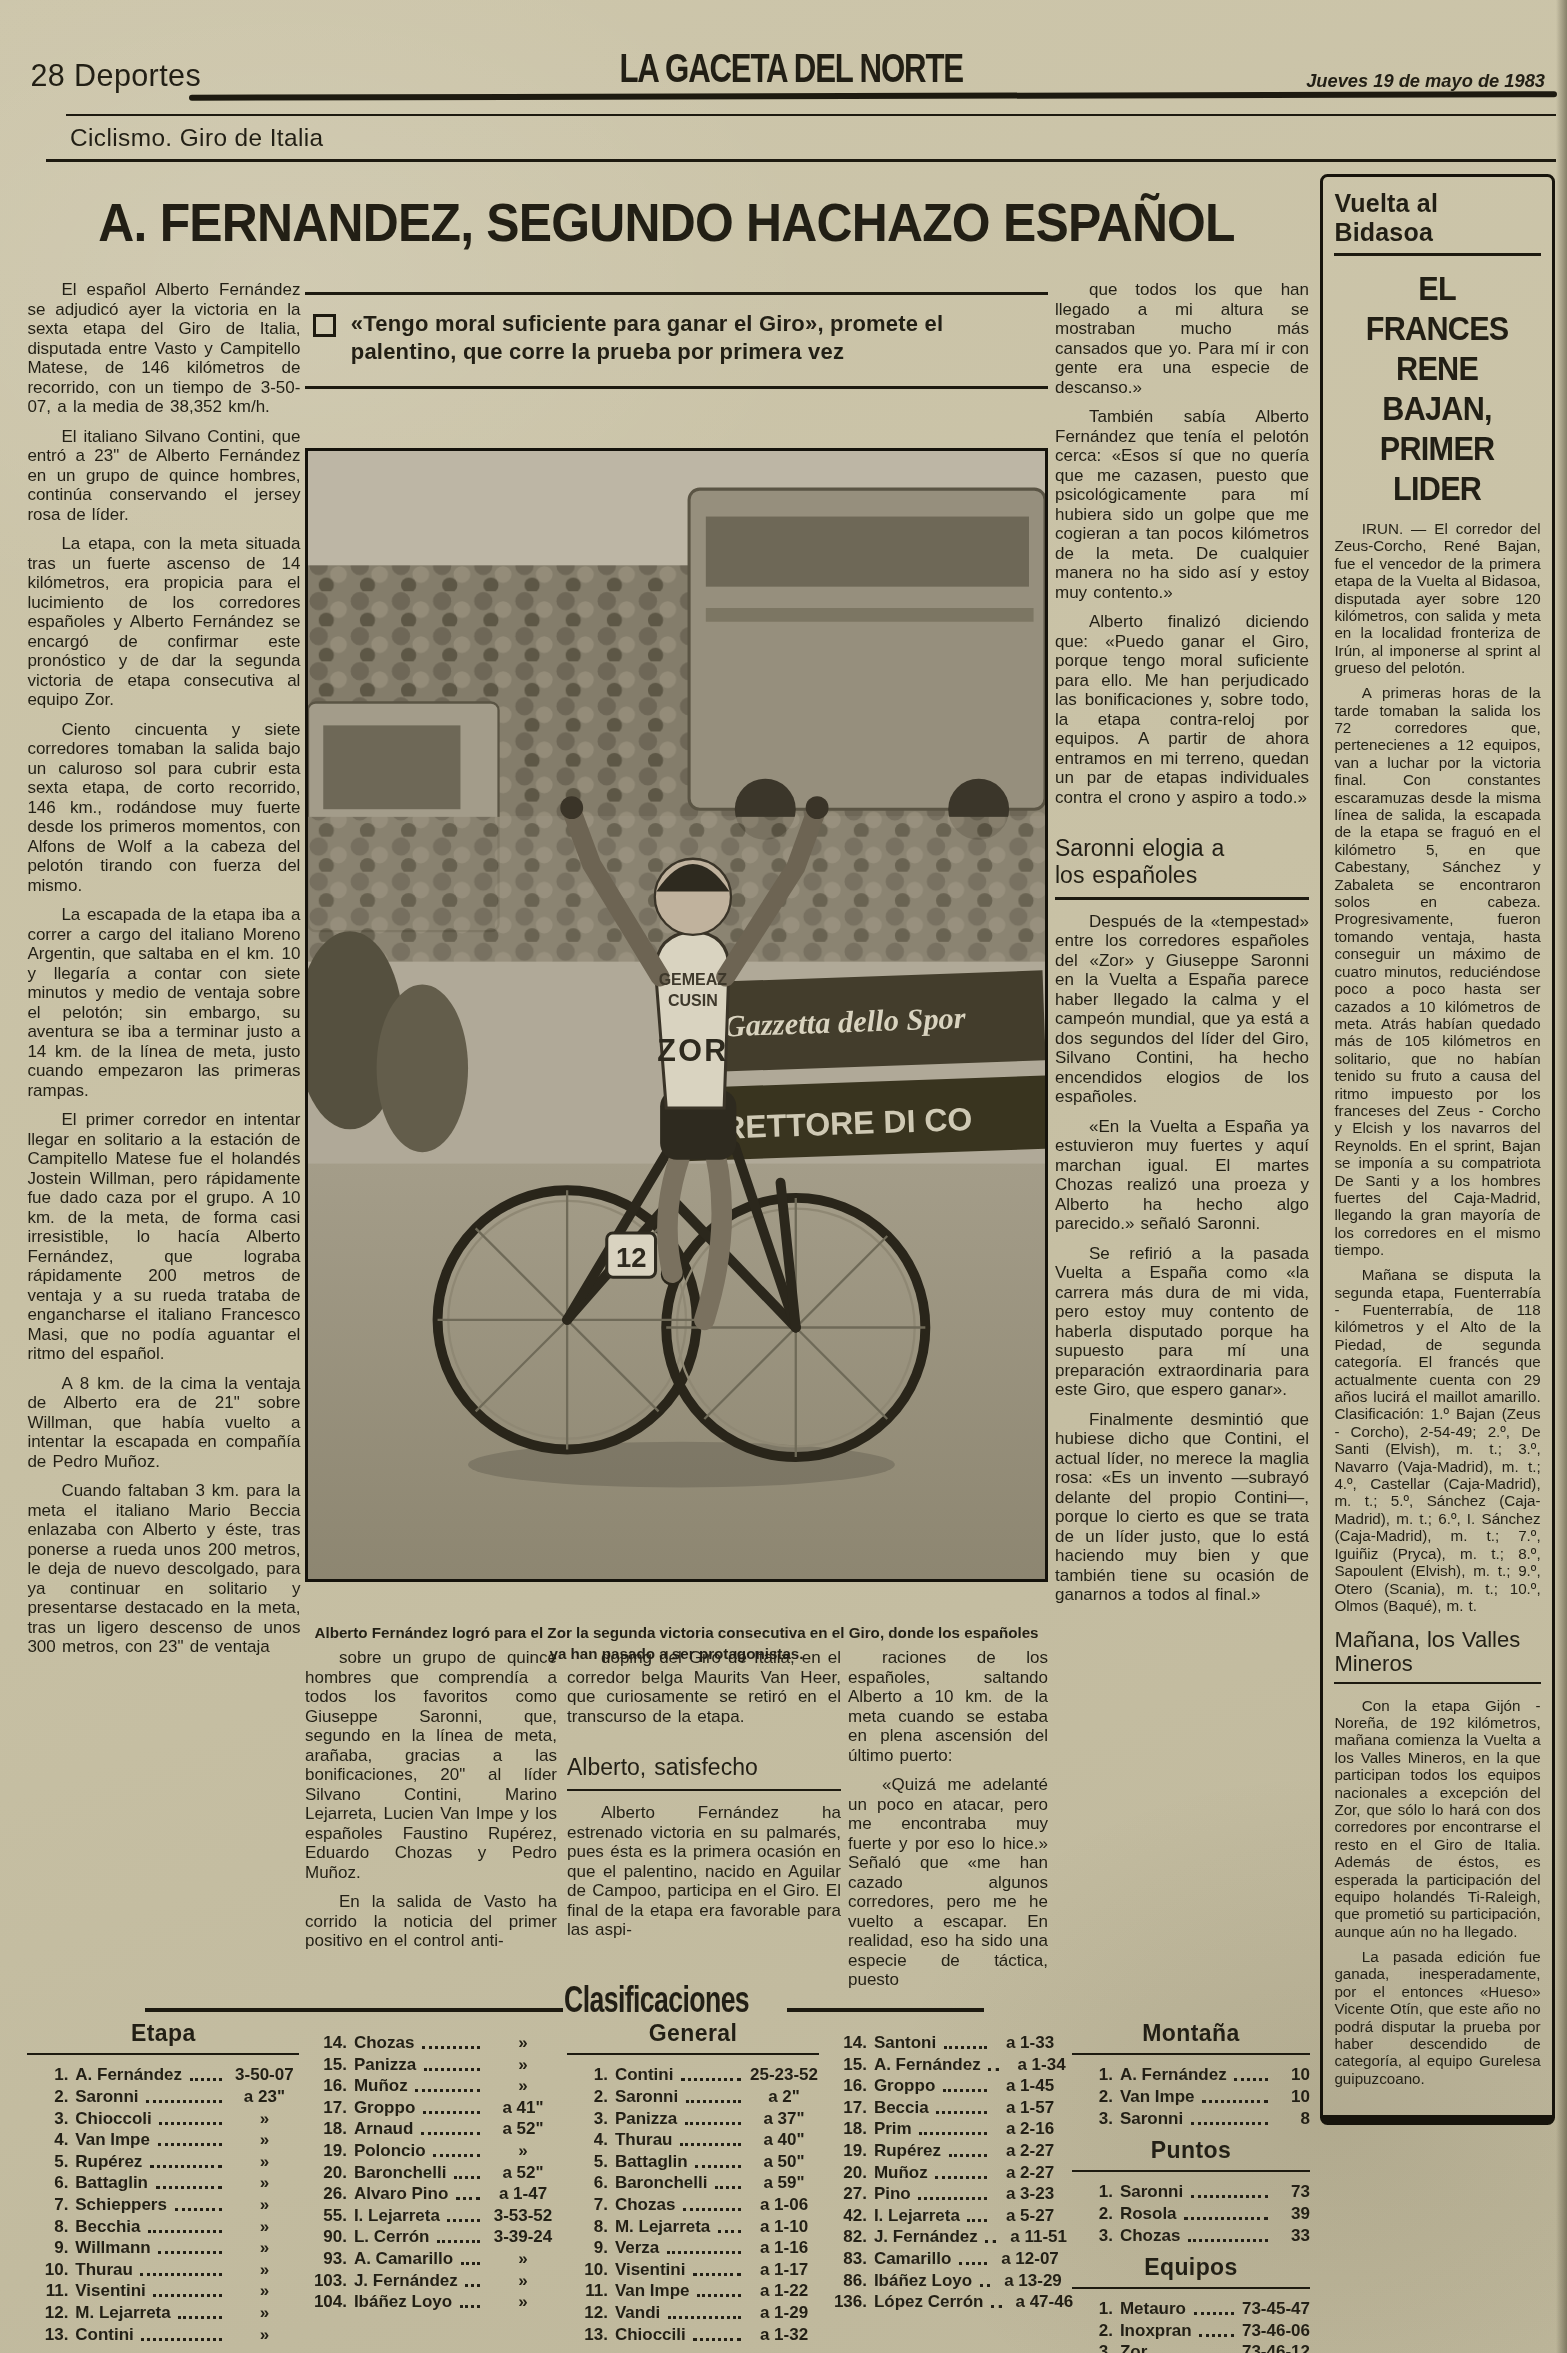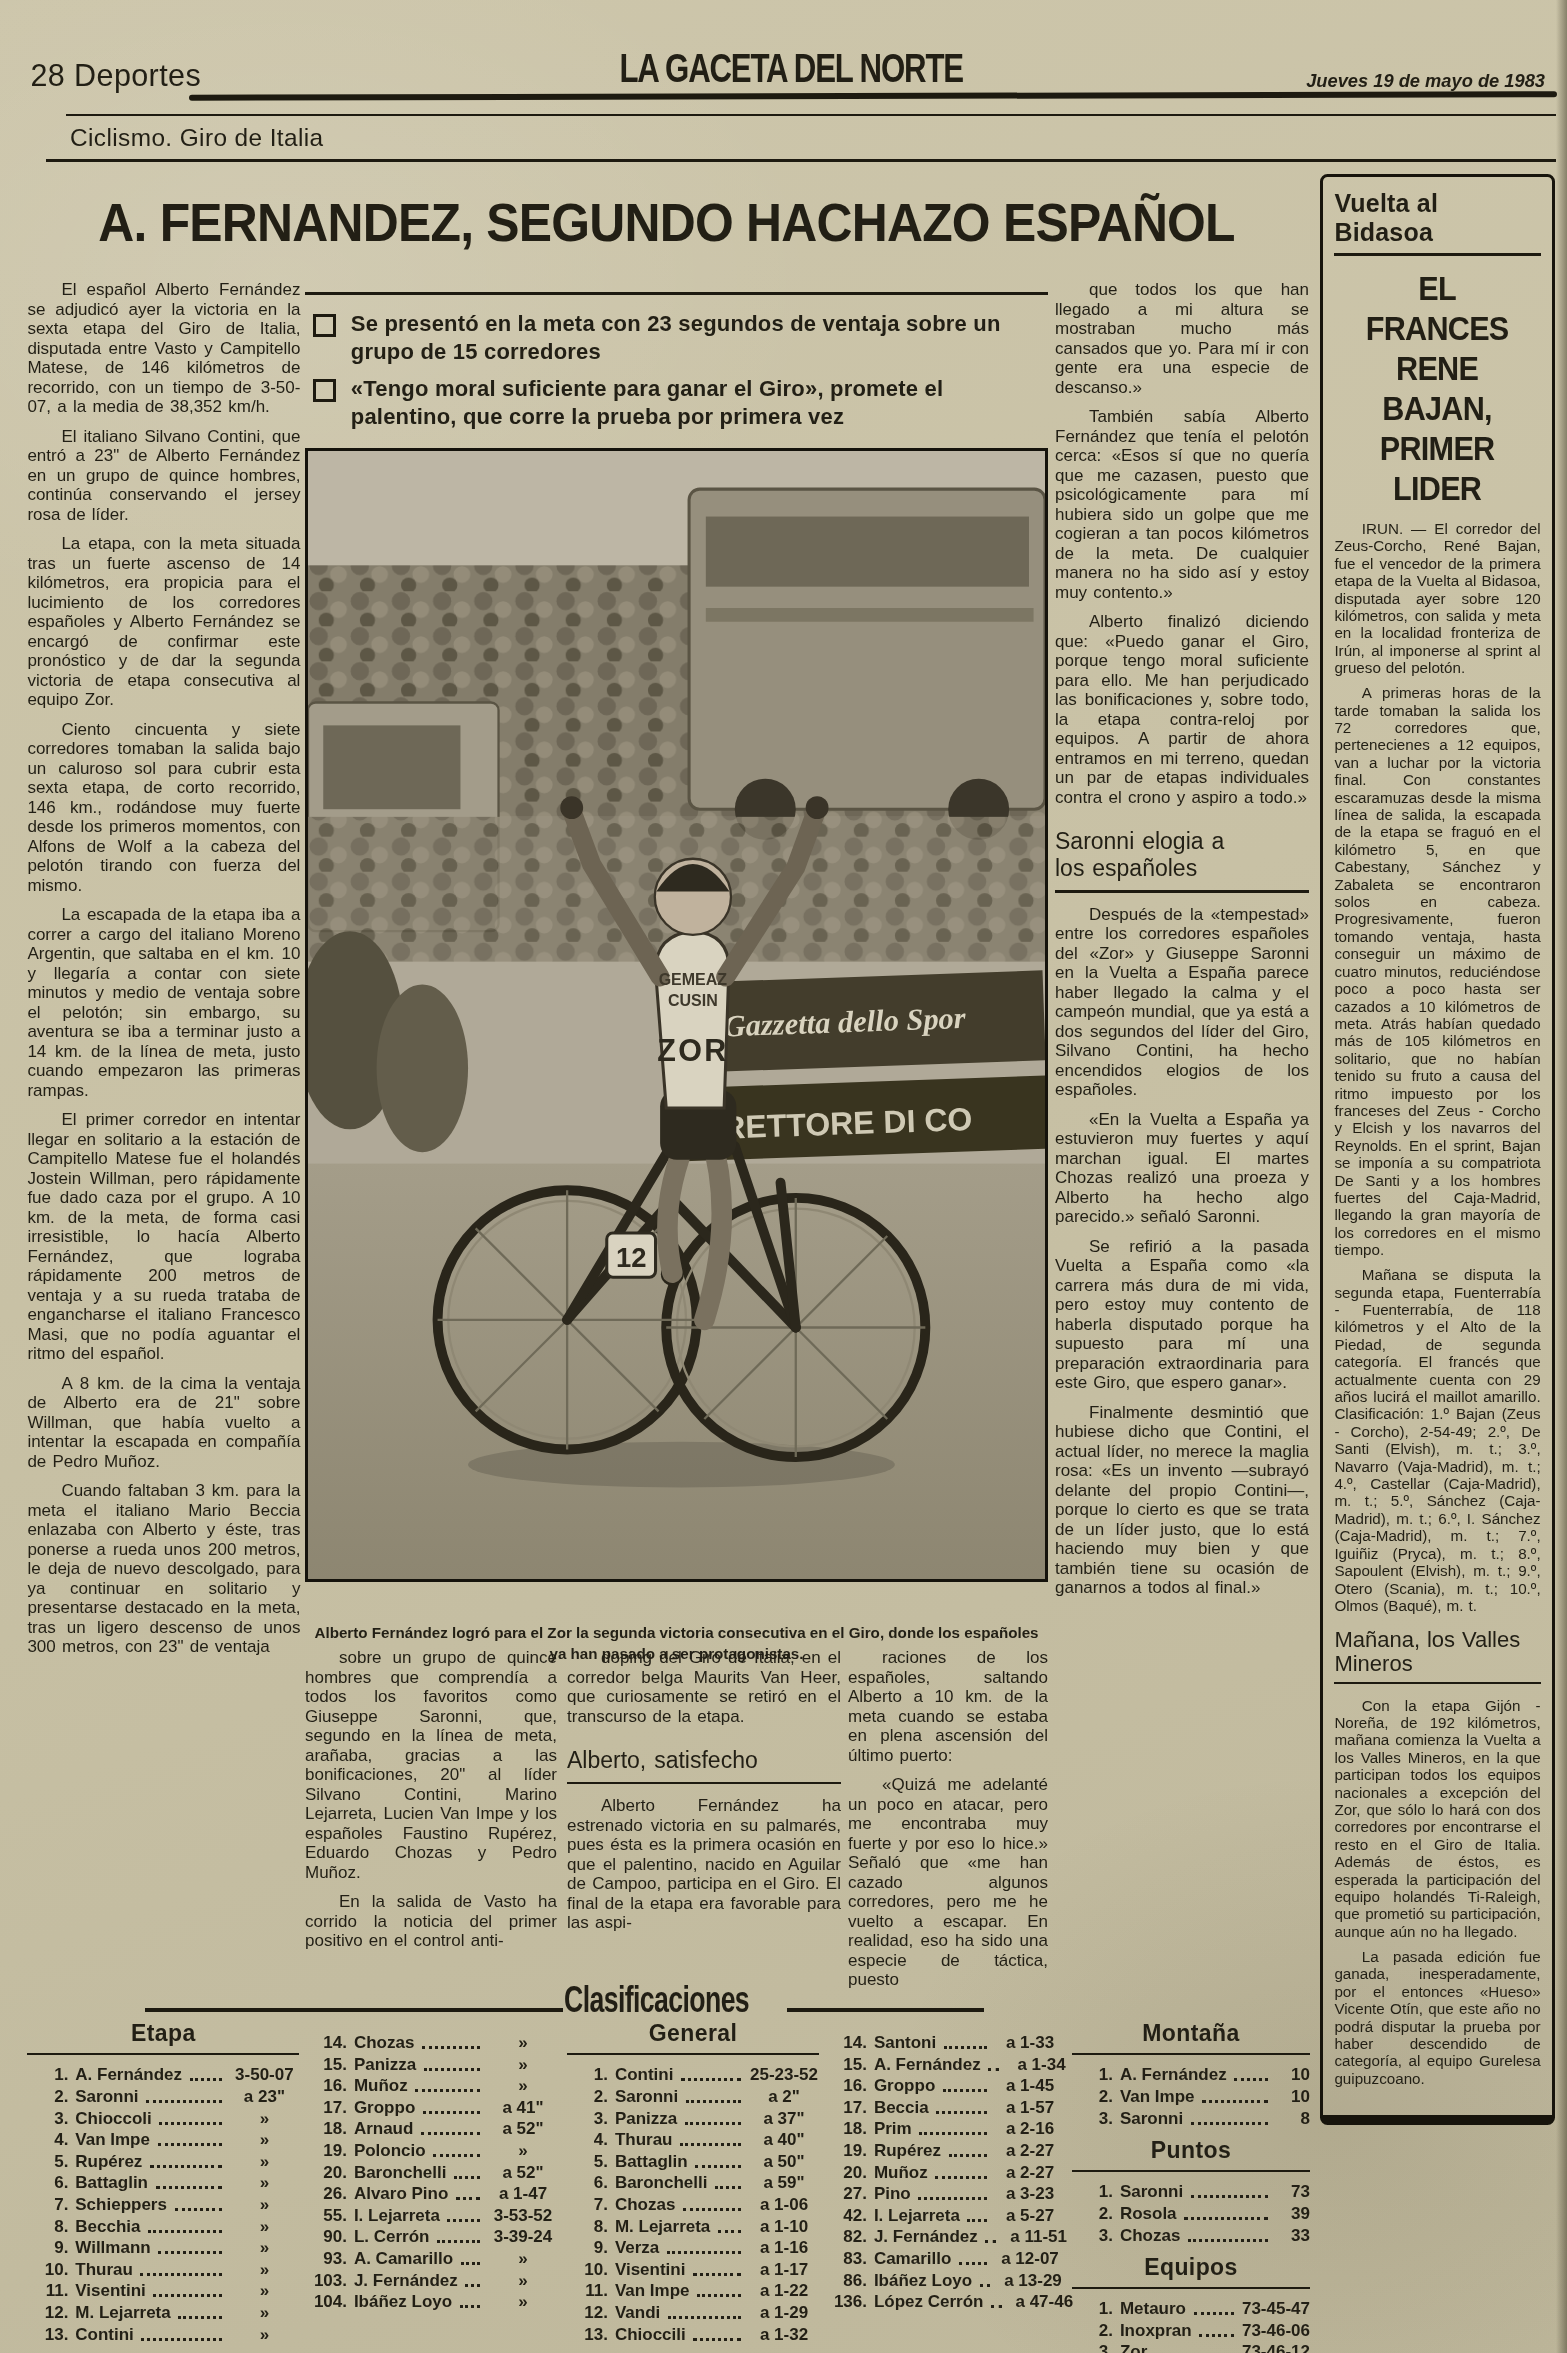--- a/index.html
+++ b/index.html
@@ -26,21 +26,21 @@
   .kicker{position:absolute;left:70px;top:124px;font-size:24.4px;letter-spacing:0.4px;}
   .kicker-rule-b{left:46px;right:12.2px;top:159px;height:3px;}
   
   .headline{position:absolute;left:23px;width:1288px;top:192px;margin:0;text-align:center;font-size:53px;}
   .headline>span{display:inline-block;font-weight:bold;letter-spacing:-0.8px;transform:scaleX(.94);white-space:nowrap;}
   
   .col{position:absolute;text-align:justify;font-size:17px;line-height:19.5px;word-spacing:1.5px;}
   .col p{margin:0 0 10px;text-indent:34px;}
   .col1{left:27.4px;top:280px;width:273px;}
   .col4{left:1055px;top:280px;width:254px;}
-  .subhead{font-size:23px;line-height:27.4px;font-weight:500;text-indent:0;text-align:left;margin:21px 0 0;}
+  .subhead{font-size:23px;line-height:27.4px;font-weight:500;text-indent:0;text-align:left;margin:28px 0 0;}
   .subrule{height:2.3px;background:#1d1a10;margin:7.6px 0 12.2px;}
   .preline{white-space:pre-line;}
   
   .bullets{position:absolute;left:305px;top:292px;width:743px;border-top:3px solid #1d1a10;
     border-bottom:3px solid #1d1a10;padding:15.2px 0 10.7px;box-sizing:border-box;}
   .bullet{display:flex;gap:15.2px;margin:0 4.6px 9.1px 7.6px;}
   .bullet-box{flex:none;width:23px;height:23px;border:3px solid #1d1a10;margin-top:3.8px;box-sizing:border-box;}
   .bullet-text{margin:0;font-size:22px;line-height:28px;font-weight:600;letter-spacing:0.2px;}
   
   .photo{position:absolute;left:305px;top:448px;width:743px;height:1134px;margin:0;
@@ -115,24 +115,20 @@
       <p>La etapa, con la meta situada tras un fuerte ascenso de 14 kilómetros, era propicia para el lucimiento de los corredores españoles y Alberto Fernández se encargó de confirmar este pronóstico y de dar la segunda victoria de etapa consecutiva al equipo Zor.</p>
       <p>Ciento cincuenta y siete corredores tomaban la salida bajo un caluroso sol para cubrir esta sexta etapa, de corto recorrido, 146 km., rodándose muy fuerte desde los primeros momentos, con Alfons de Wolf a la cabeza del pelotón tirando con fuerza del mismo.</p>
       <p>La escapada de la etapa iba a correr a cargo del italiano Moreno Argentin, que saltaba en el km. 10 y llegaría a contar con siete minutos y medio de ventaja sobre el pelotón; sin embargo, su aventura se iba a terminar justo a 14 km. de la línea de meta, justo cuando empezaron las primeras rampas.</p>
       <p>El primer corredor en intentar llegar en solitario a la estación de Campitello Matese fue el holandés Jostein Willman, pero rápidamente fue dado caza por el grupo. A 10 km. de la meta, de forma casi irresistible, lo hacía Alberto Fernández, que lograba rápidamente 200 metros de ventaja y a su rueda trataba de engancharse el italiano Francesco Masi, que no podía aguantar el ritmo del español.</p>
       <p>A 8 km. de la cima la ventaja de Alberto era de 21" sobre Willman, que había vuelto a intentar la escapada en compañía de Pedro Muñoz.</p>
       <p>Cuando faltaban 3 km. para la meta el italiano Mario Beccia enlazaba con Alberto y éste, tras ponerse a rueda unos 200 metros, le deja de nuevo descolgado, para ya continuar en solitario y presentarse destacado en la meta, tras un ligero descenso de unos 300 metros, con 23" de ventaja</p>
     </section>
 
   <section class="bullets">
 
-      <div class="bullet">
-        <span class="bullet-box"></span>
-        <p class="bullet-text">Se presentó en la meta con 23 segundos de ventaja sobre un grupo de 15 corredores</p>
-      </div>
 
       <div class="bullet">
         <span class="bullet-box"></span>
         <p class="bullet-text">«Tengo moral suficiente para ganar el Giro», promete el palentino, que corre la prueba por primera vez</p>
       </div>
     </section>
 
   <figure class="photo">
     <svg viewBox="0 0 967 1480" preserveAspectRatio="none">
       <defs>

